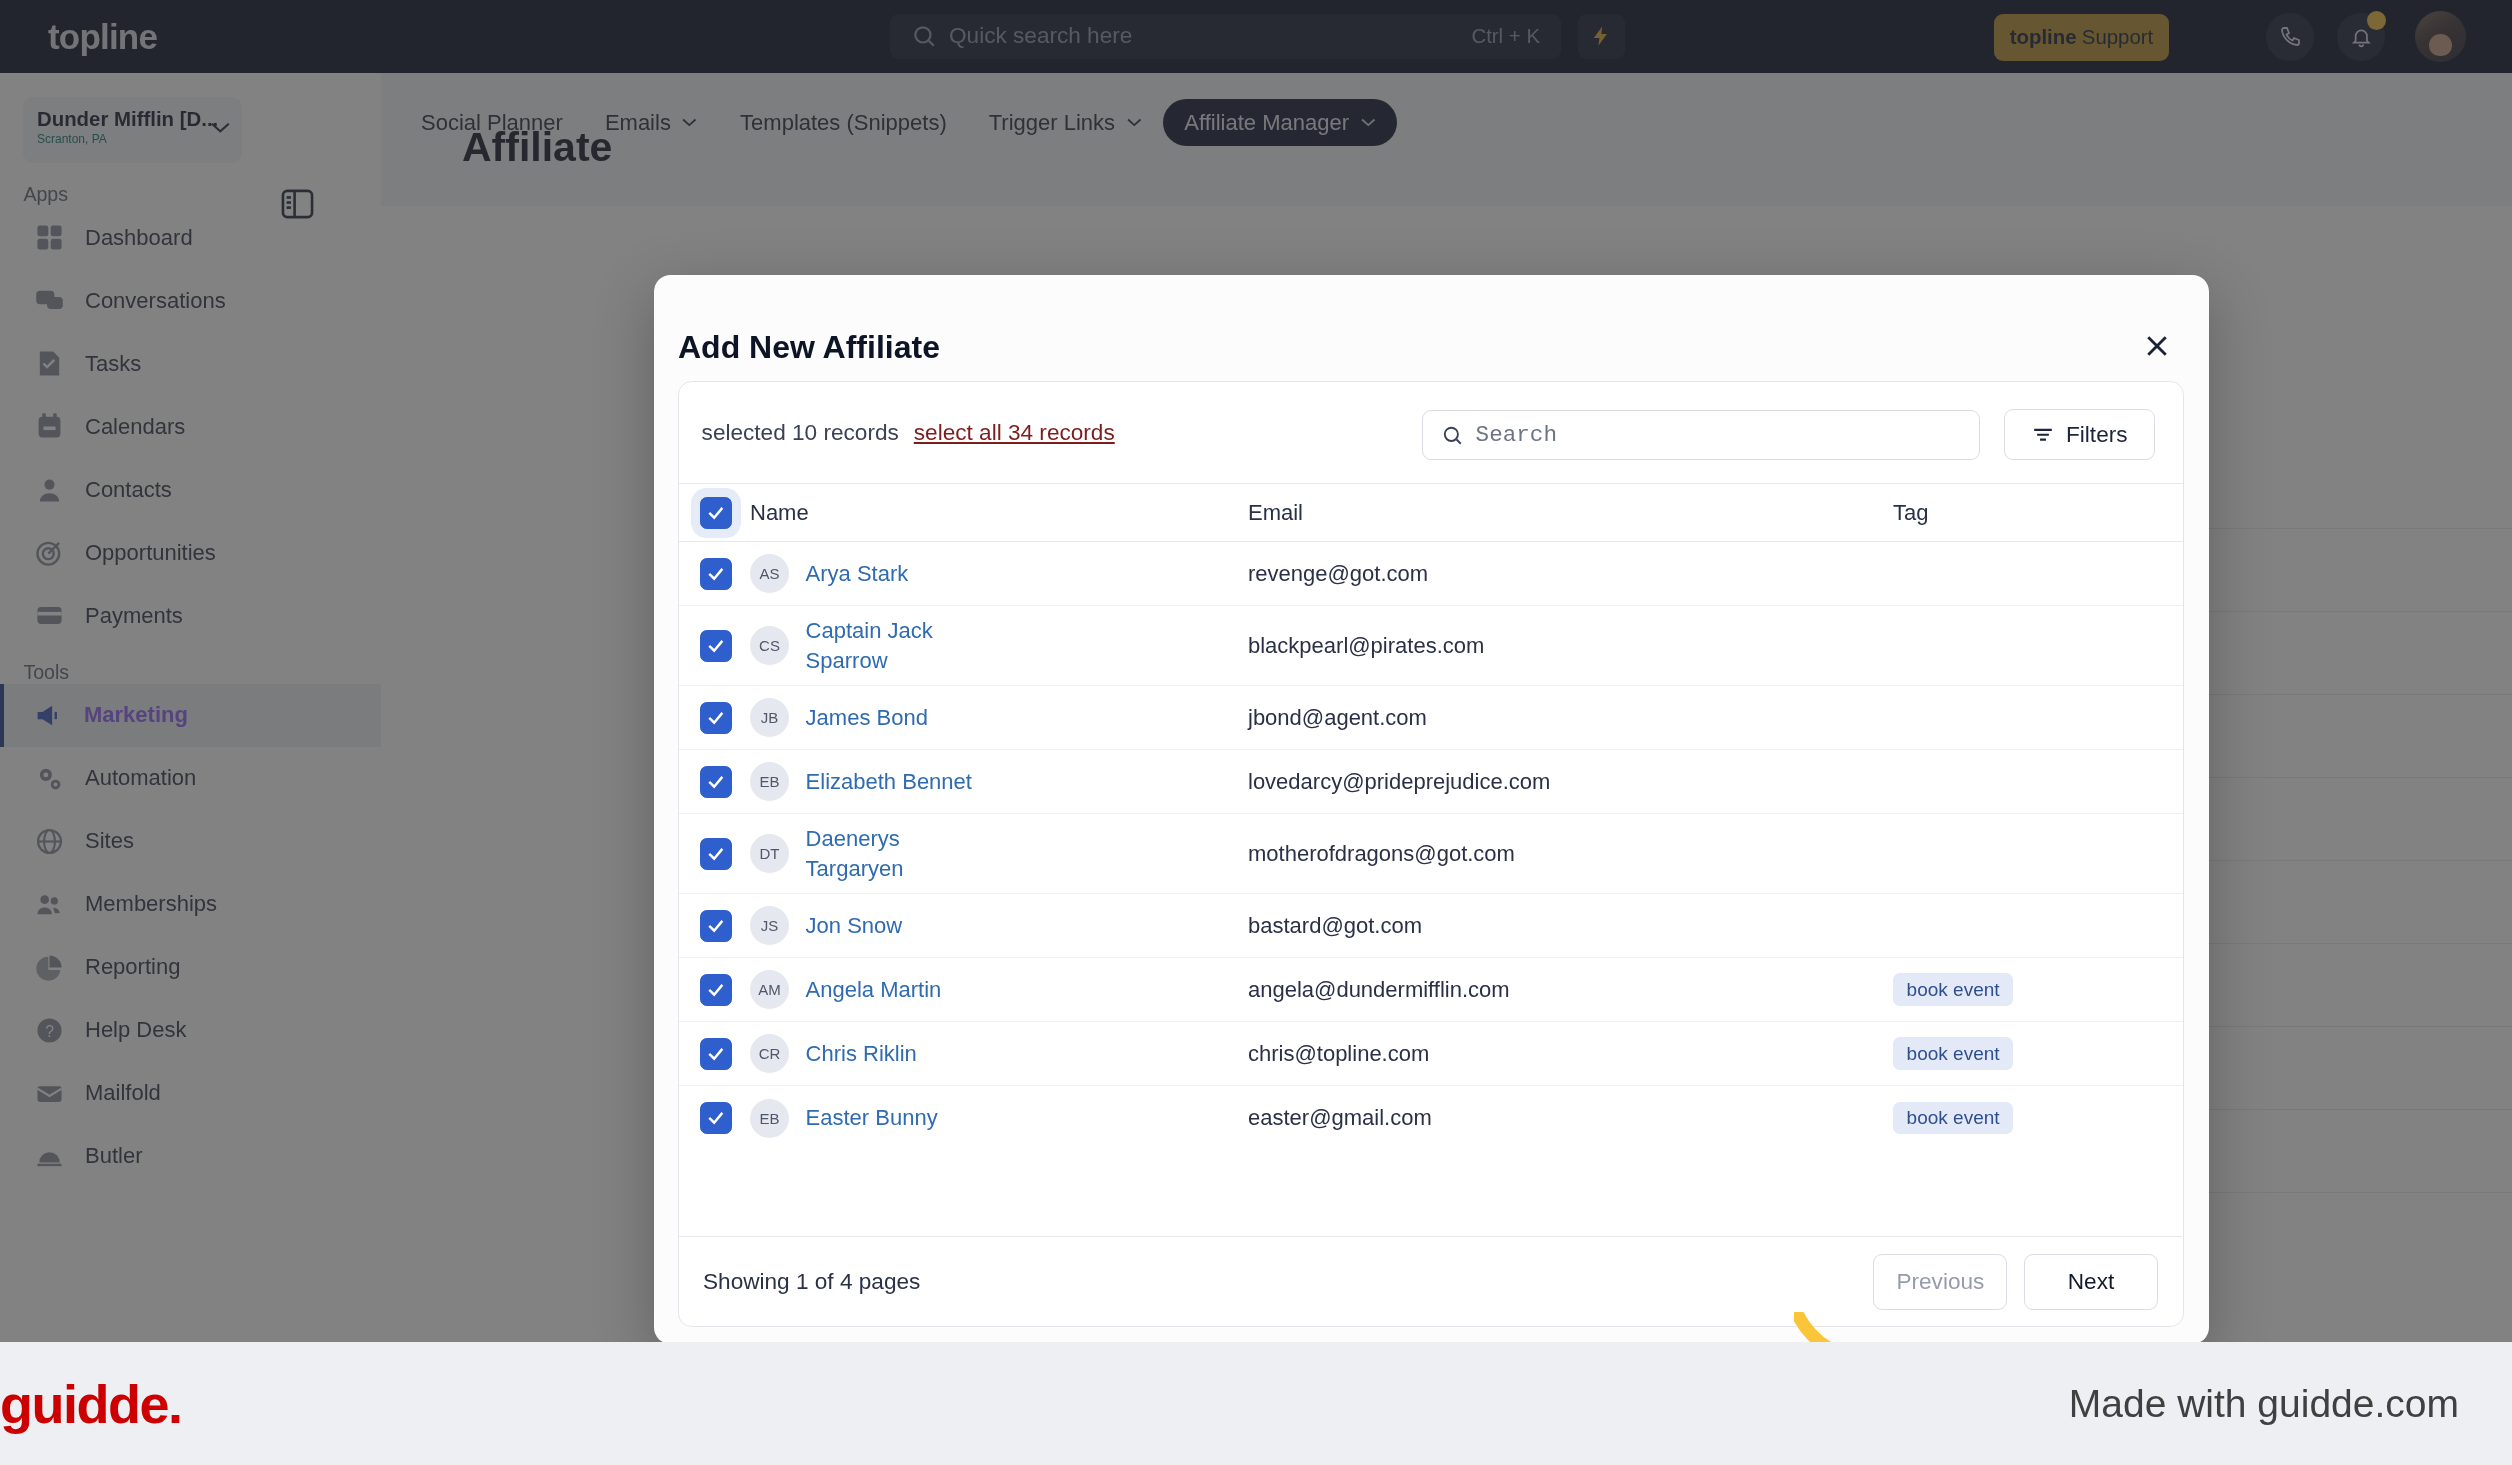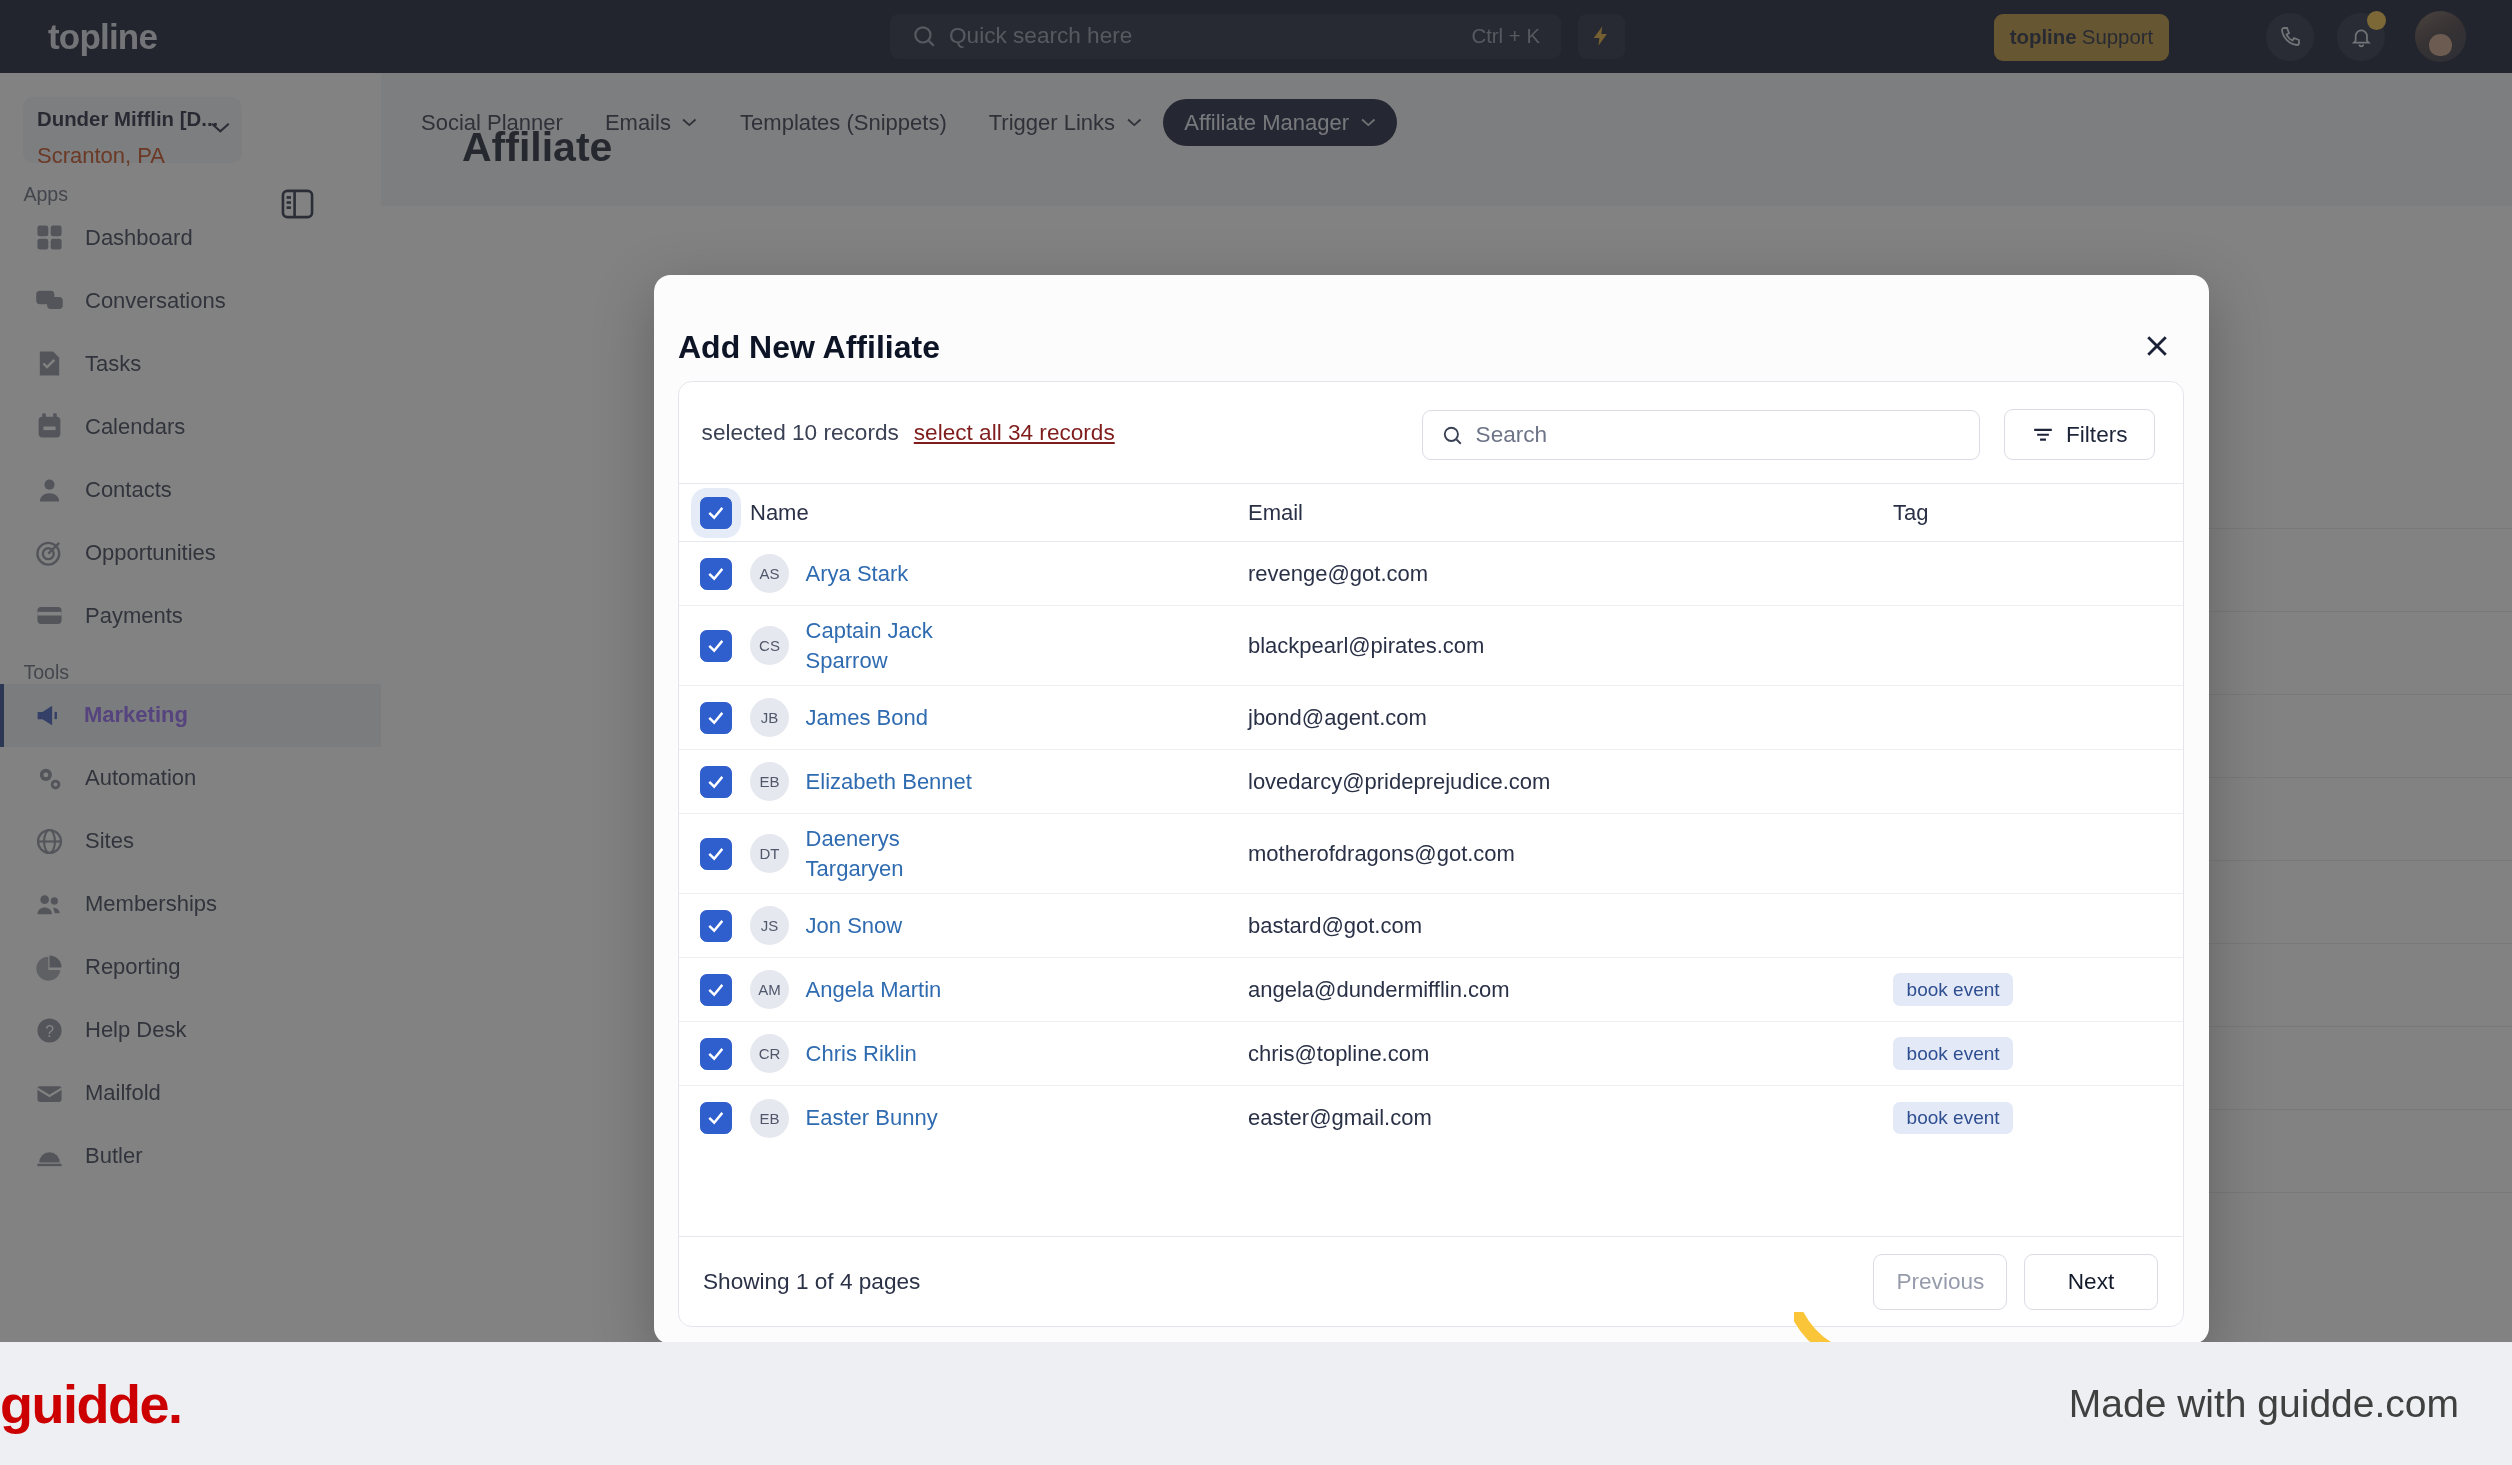--- a/index.html
+++ b/index.html
@@ -87,21 +87,21 @@
   }
   #loc-switcher {
     position: absolute; left: 23.4px; top: 24px;
     width: 219px; height: 66px;
     background: #f2f3f6; border-radius: 10.6px;
     padding: 10.6px 13.6px;
   }
   #loc-switcher .loc-name {
     font-size: 20.4px; font-weight: 700; color: #121a2f; white-space: nowrap;
   }
-  #loc-switcher .loc-sub { font-size: 22px; color: #c2410c; margin-top: 12px; }
+  #loc-switcher .loc-sub { font-size: 12px; color: #0f766e; margin-top: 1px; }
   #loc-chev { position: absolute; right: 10.6px; top: 22.6px; }
   #panel-toggle {
     position: absolute; left: 280px; top: 115px;
     width: 35px; height: 32px;
   }
   .nav-section {
     margin-top: 13.6px; padding-left: 23.4px;
     font-size: 19.6px; color: #5b6275;
   }
   .nav-item {
@@ -201,21 +201,21 @@
   #panel-top {
     position: relative; height: 101px;
     display: flex; align-items: center; padding: 0 22.6px;
   }
   #sel-info { font-size: 22.6px; color: #3b4256; }
   #sel-all  { font-size: 22.6px; color: #7f1d1d; margin-left: 15px; text-decoration: underline; }
   #panel-search {
     position: absolute; left: 743px; top: 28px;
     width: 558px; height: 50px;
     border: 1.5px solid #d9dce3; border-radius: 9px;
-    display: flex; align-items: center; padding: 0 18px; gap: 12px;
+    display: flex; align-items: center; padding: 0 18px; gap: 12px; font-family: Liberation Mono, monospace;
   }
   #panel-search .ps-ph { font-size: 22.6px; color: #6e7487; }
   #panel-filters {
     position: absolute; left: 1325px; top: 27px;
     width: 151px; height: 51px;
     border: 1.5px solid #d9dce3; border-radius: 9px;
     display: flex; align-items: center; justify-content: center; gap: 10.6px;
     font-size: 22.6px; color: #1d2439;
   }
   #tbl-head {

